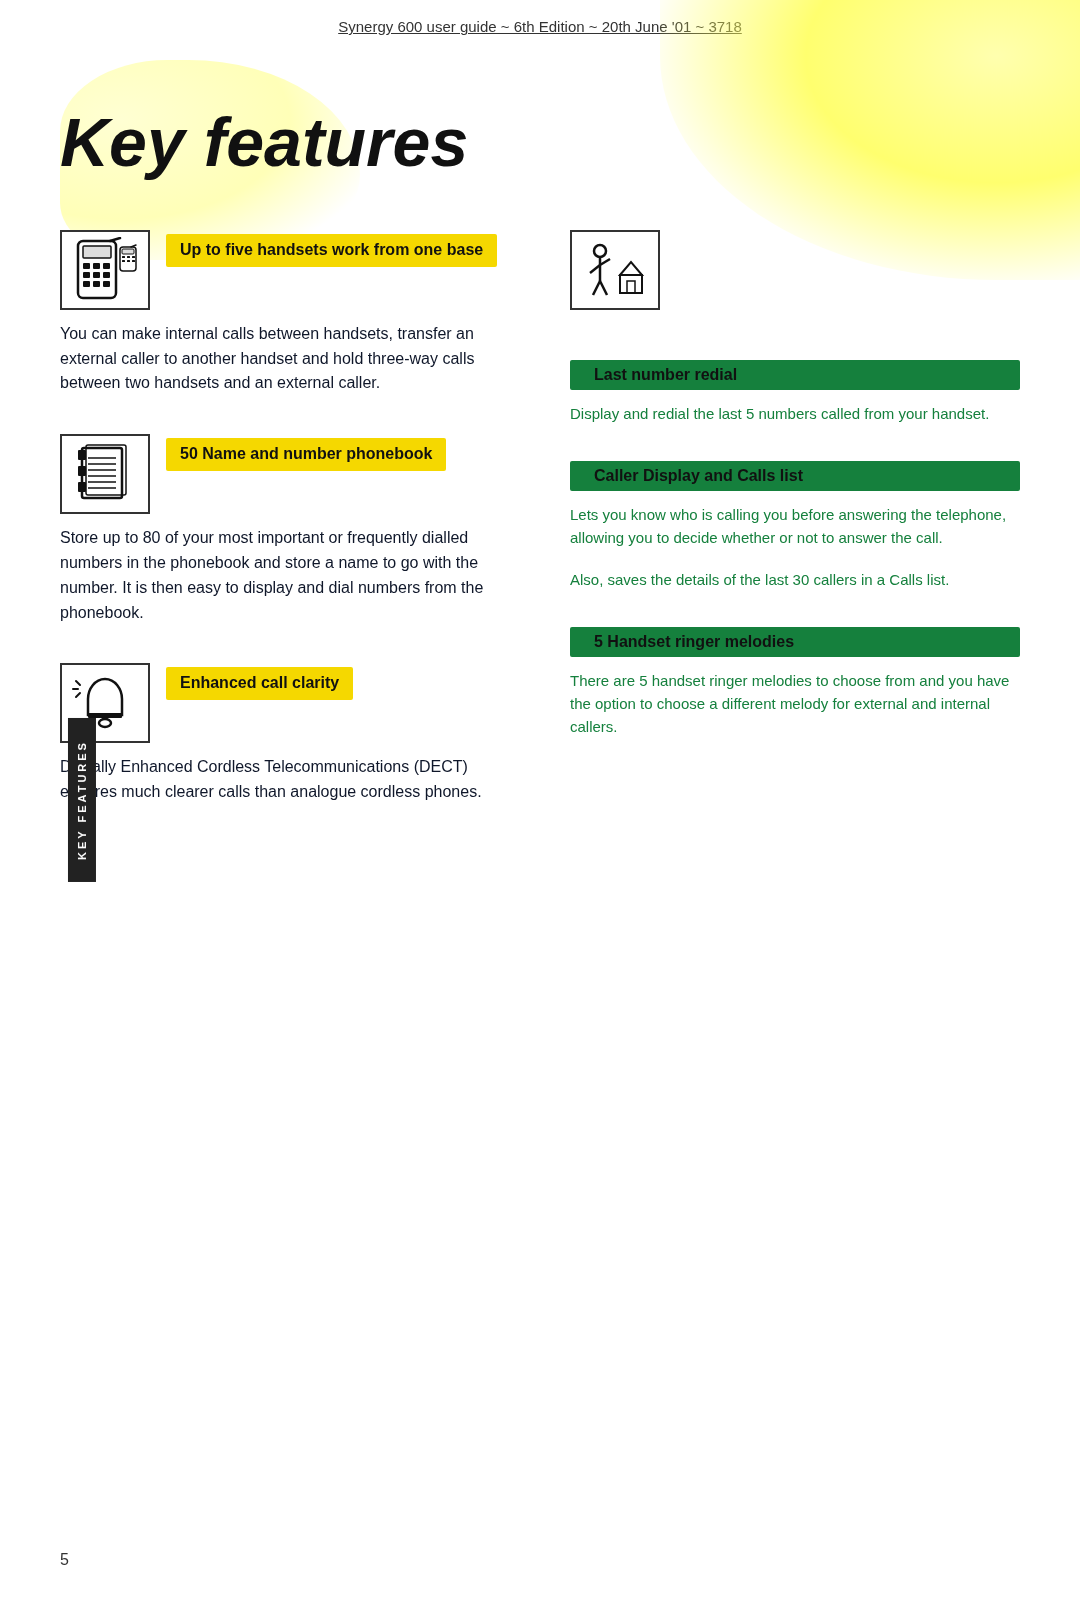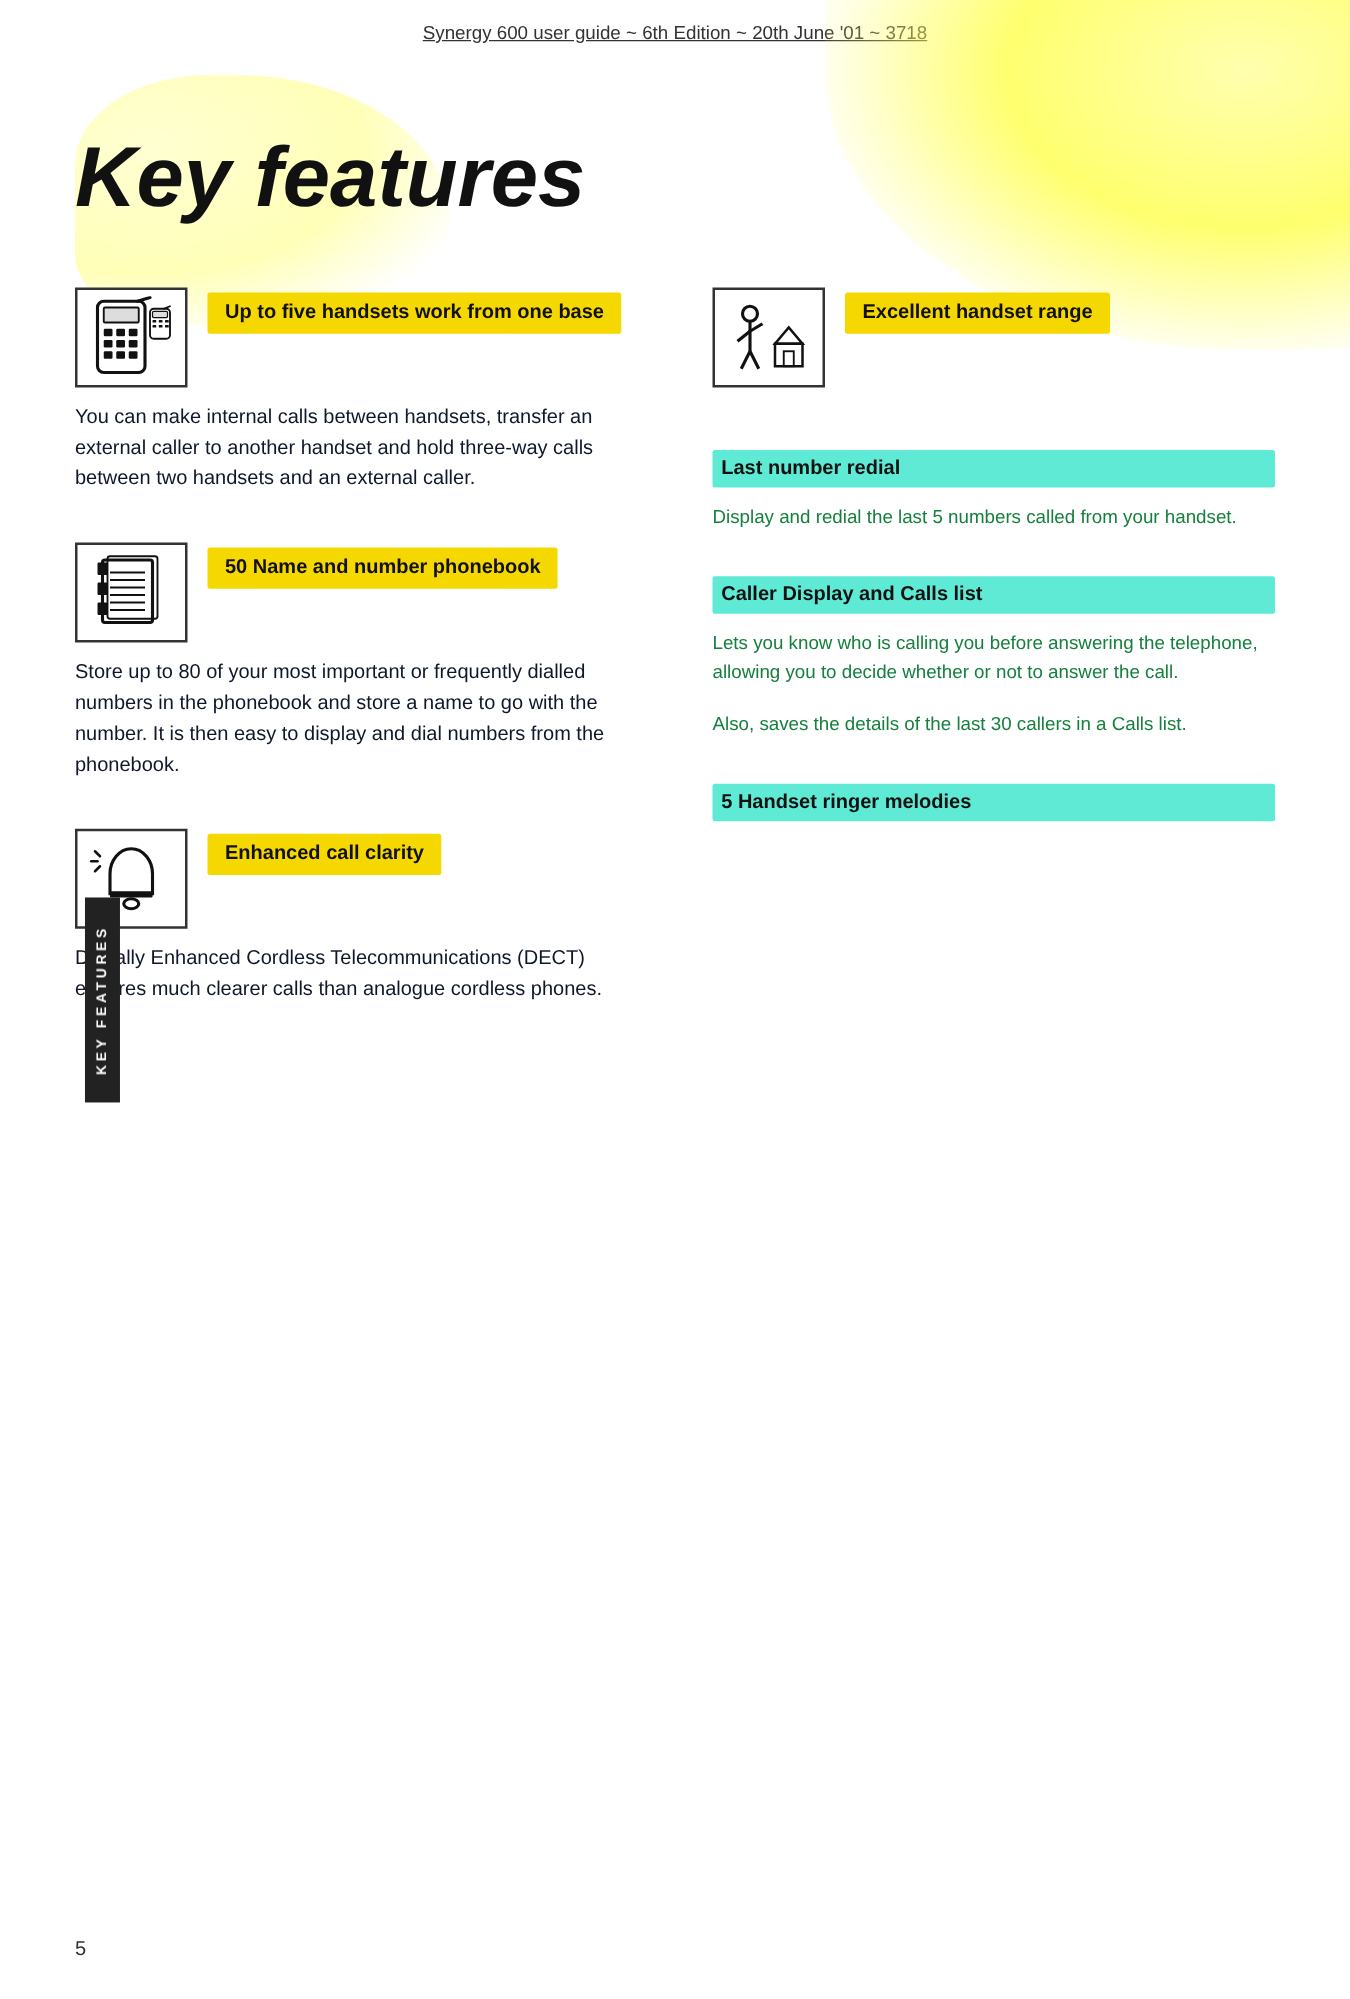--- a/index.html
+++ b/index.html
@@ -115,25 +115,25 @@
       line-height: 1.55;
       font-family: Arial, sans-serif;
     }
 
     
     .right-feature-block {
       margin-bottom: 36px;
     }
 
     .right-feature-label {
-      background: #5eead4;
+      background: #15803d;
       color: #111;
       font-weight: 700;
       font-size: 16px;
-      padding: 6px 7px;
+      padding: 6px 24px;
       border-radius: 2px;
       display: block;
       margin-bottom: 12px;
       width: 100%;
     }
 
     .right-feature-text {
       font-size: 15px;
       color: #15803d;
       line-height: 1.55;
@@ -318,39 +318,37 @@
               <rect x="47" y="44" width="8" height="12" fill="none" stroke="#111" stroke-width="1.5"></rect>
 
               <circle cx="20" cy="14" r="6" fill="none" stroke="#111" stroke-width="2.5"></circle>
               <line x1="20" y1="20" x2="20" y2="44" stroke="#111" stroke-width="2.5"></line>
               <line x1="20" y1="28" x2="10" y2="36" stroke="#111" stroke-width="2.5"></line>
               <line x1="20" y1="28" x2="30" y2="22" stroke="#111" stroke-width="2.5"></line>
               <line x1="20" y1="44" x2="13" y2="58" stroke="#111" stroke-width="2.5"></line>
               <line x1="20" y1="44" x2="27" y2="58" stroke="#111" stroke-width="2.5"></line>
             </svg>
           </div>
-          <div>
-            <span class="feature-label">Excellent handset range</span>
-          </div>
         </div>
       </div>
 
       <div class="right-feature-block">
         <span class="right-feature-label">Last number redial</span>
         <p class="right-feature-text">Display and redial the last 5 numbers called from your handset.</p>
       </div>
 
       <div class="right-feature-block">
         <span class="right-feature-label">Caller Display and Calls list</span>
         <p class="right-feature-text">Lets you know who is calling you before answering the telephone, allowing you to decide whether or not to answer the call.</p>
         <br>
         <p class="right-feature-text">Also, saves the details of the last 30 callers in a Calls list.</p>
       </div>
 
       <div class="right-feature-block">
         <span class="right-feature-label">5 Handset ringer melodies</span>
+        <p class="right-feature-text">There are 5 handset ringer melodies to choose from and you have the option to choose a different melody for external and internal callers.</p>
       </div>
 
     </div>
   </div>
 </div>
 
 <div class="page-number">5</div>
 
 </body></html>

